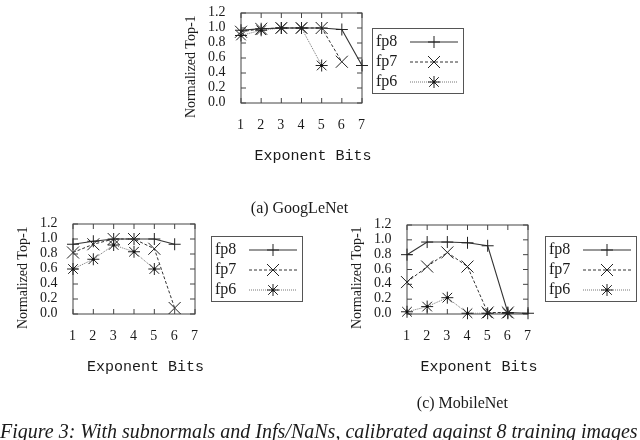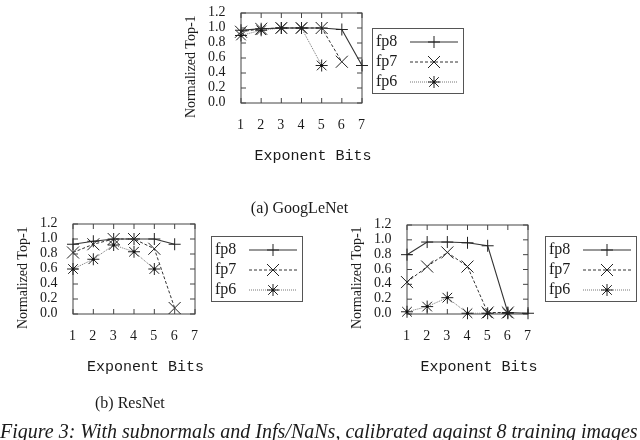--- a/index.html
+++ b/index.html
@@ -265,21 +265,20 @@
     <div class="txt tick" style="left: 40px; top: 5px;">1.2</div>
     <div class="txt tick" style="left: 69px; top: 118px;">1</div>
     <div class="txt tick" style="left: 89.3333px; top: 118px;">2</div>
     <div class="txt tick" style="left: 109.667px; top: 118px;">3</div>
     <div class="txt tick" style="left: 130px; top: 118px;">4</div>
     <div class="txt tick" style="left: 150.333px; top: 118px;">5</div>
     <div class="txt tick" style="left: 170.667px; top: 118px;">6</div>
     <div class="txt tick" style="left: 191px; top: 118px;">7</div>
     <div class="txt ylabel" style="left: 15px; top: 119px;">Normalized Top-1</div>
     <div class="txt xlabel" style="left: 87px; top: 149px;">Exponent Bits</div>
-    <div class="txt subcap" style="left: 95px; top: 184px;">(b) ResNet</div>
     <div class="legend" style="left: 211px; top: 26px; width: 90px; height: 64px;">
       <div class="legend-row" style="top: 2px; width: 84px;">
         <span class="lbl">fp8</span>
         <svg width="50" height="20" style="position: absolute; left: 32px; top: 0px;">
           <line x1="2" y1="11" x2="50" y2="11" stroke="#333" stroke-width="1.1"></line>
           <g>
             <line x1="20" y1="11" x2="32" y2="11" stroke="#222" stroke-width="1"></line>
             <line x1="26" y1="5" x2="26" y2="17" stroke="#222" stroke-width="1"></line>
           </g>
         </svg>
@@ -416,20 +415,21 @@
     <div class="txt tick" style="left: 374px; top: 6px;">1.2</div>
     <div class="txt tick" style="left: 403px; top: 118px;">1</div>
     <div class="txt tick" style="left: 423.167px; top: 118px;">2</div>
     <div class="txt tick" style="left: 443.333px; top: 118px;">3</div>
     <div class="txt tick" style="left: 463.5px; top: 118px;">4</div>
     <div class="txt tick" style="left: 483.667px; top: 118px;">5</div>
     <div class="txt tick" style="left: 503.833px; top: 118px;">6</div>
     <div class="txt tick" style="left: 524px; top: 118px;">7</div>
     <div class="txt ylabel" style="left: 349px; top: 119px;">Normalized Top-1</div>
     <div class="txt xlabel" style="left: 420.5px; top: 149px;">Exponent Bits</div>
+    <div class="txt subcap" style="left: 416.8px; top: 184px;">(c) MobileNet</div>
     <div class="legend" style="left: 545px; top: 26px; width: 90px; height: 64px;">
       <div class="legend-row" style="top: 2px; width: 84px;">
         <span class="lbl">fp8</span>
         <svg width="50" height="20" style="position: absolute; left: 32px; top: 0px;">
           <line x1="2" y1="11" x2="50" y2="11" stroke="#333" stroke-width="1.1"></line>
           <g>
             <line x1="20" y1="11" x2="32" y2="11" stroke="#222" stroke-width="1"></line>
             <line x1="26" y1="5" x2="26" y2="17" stroke="#222" stroke-width="1"></line>
           </g>
         </svg>

